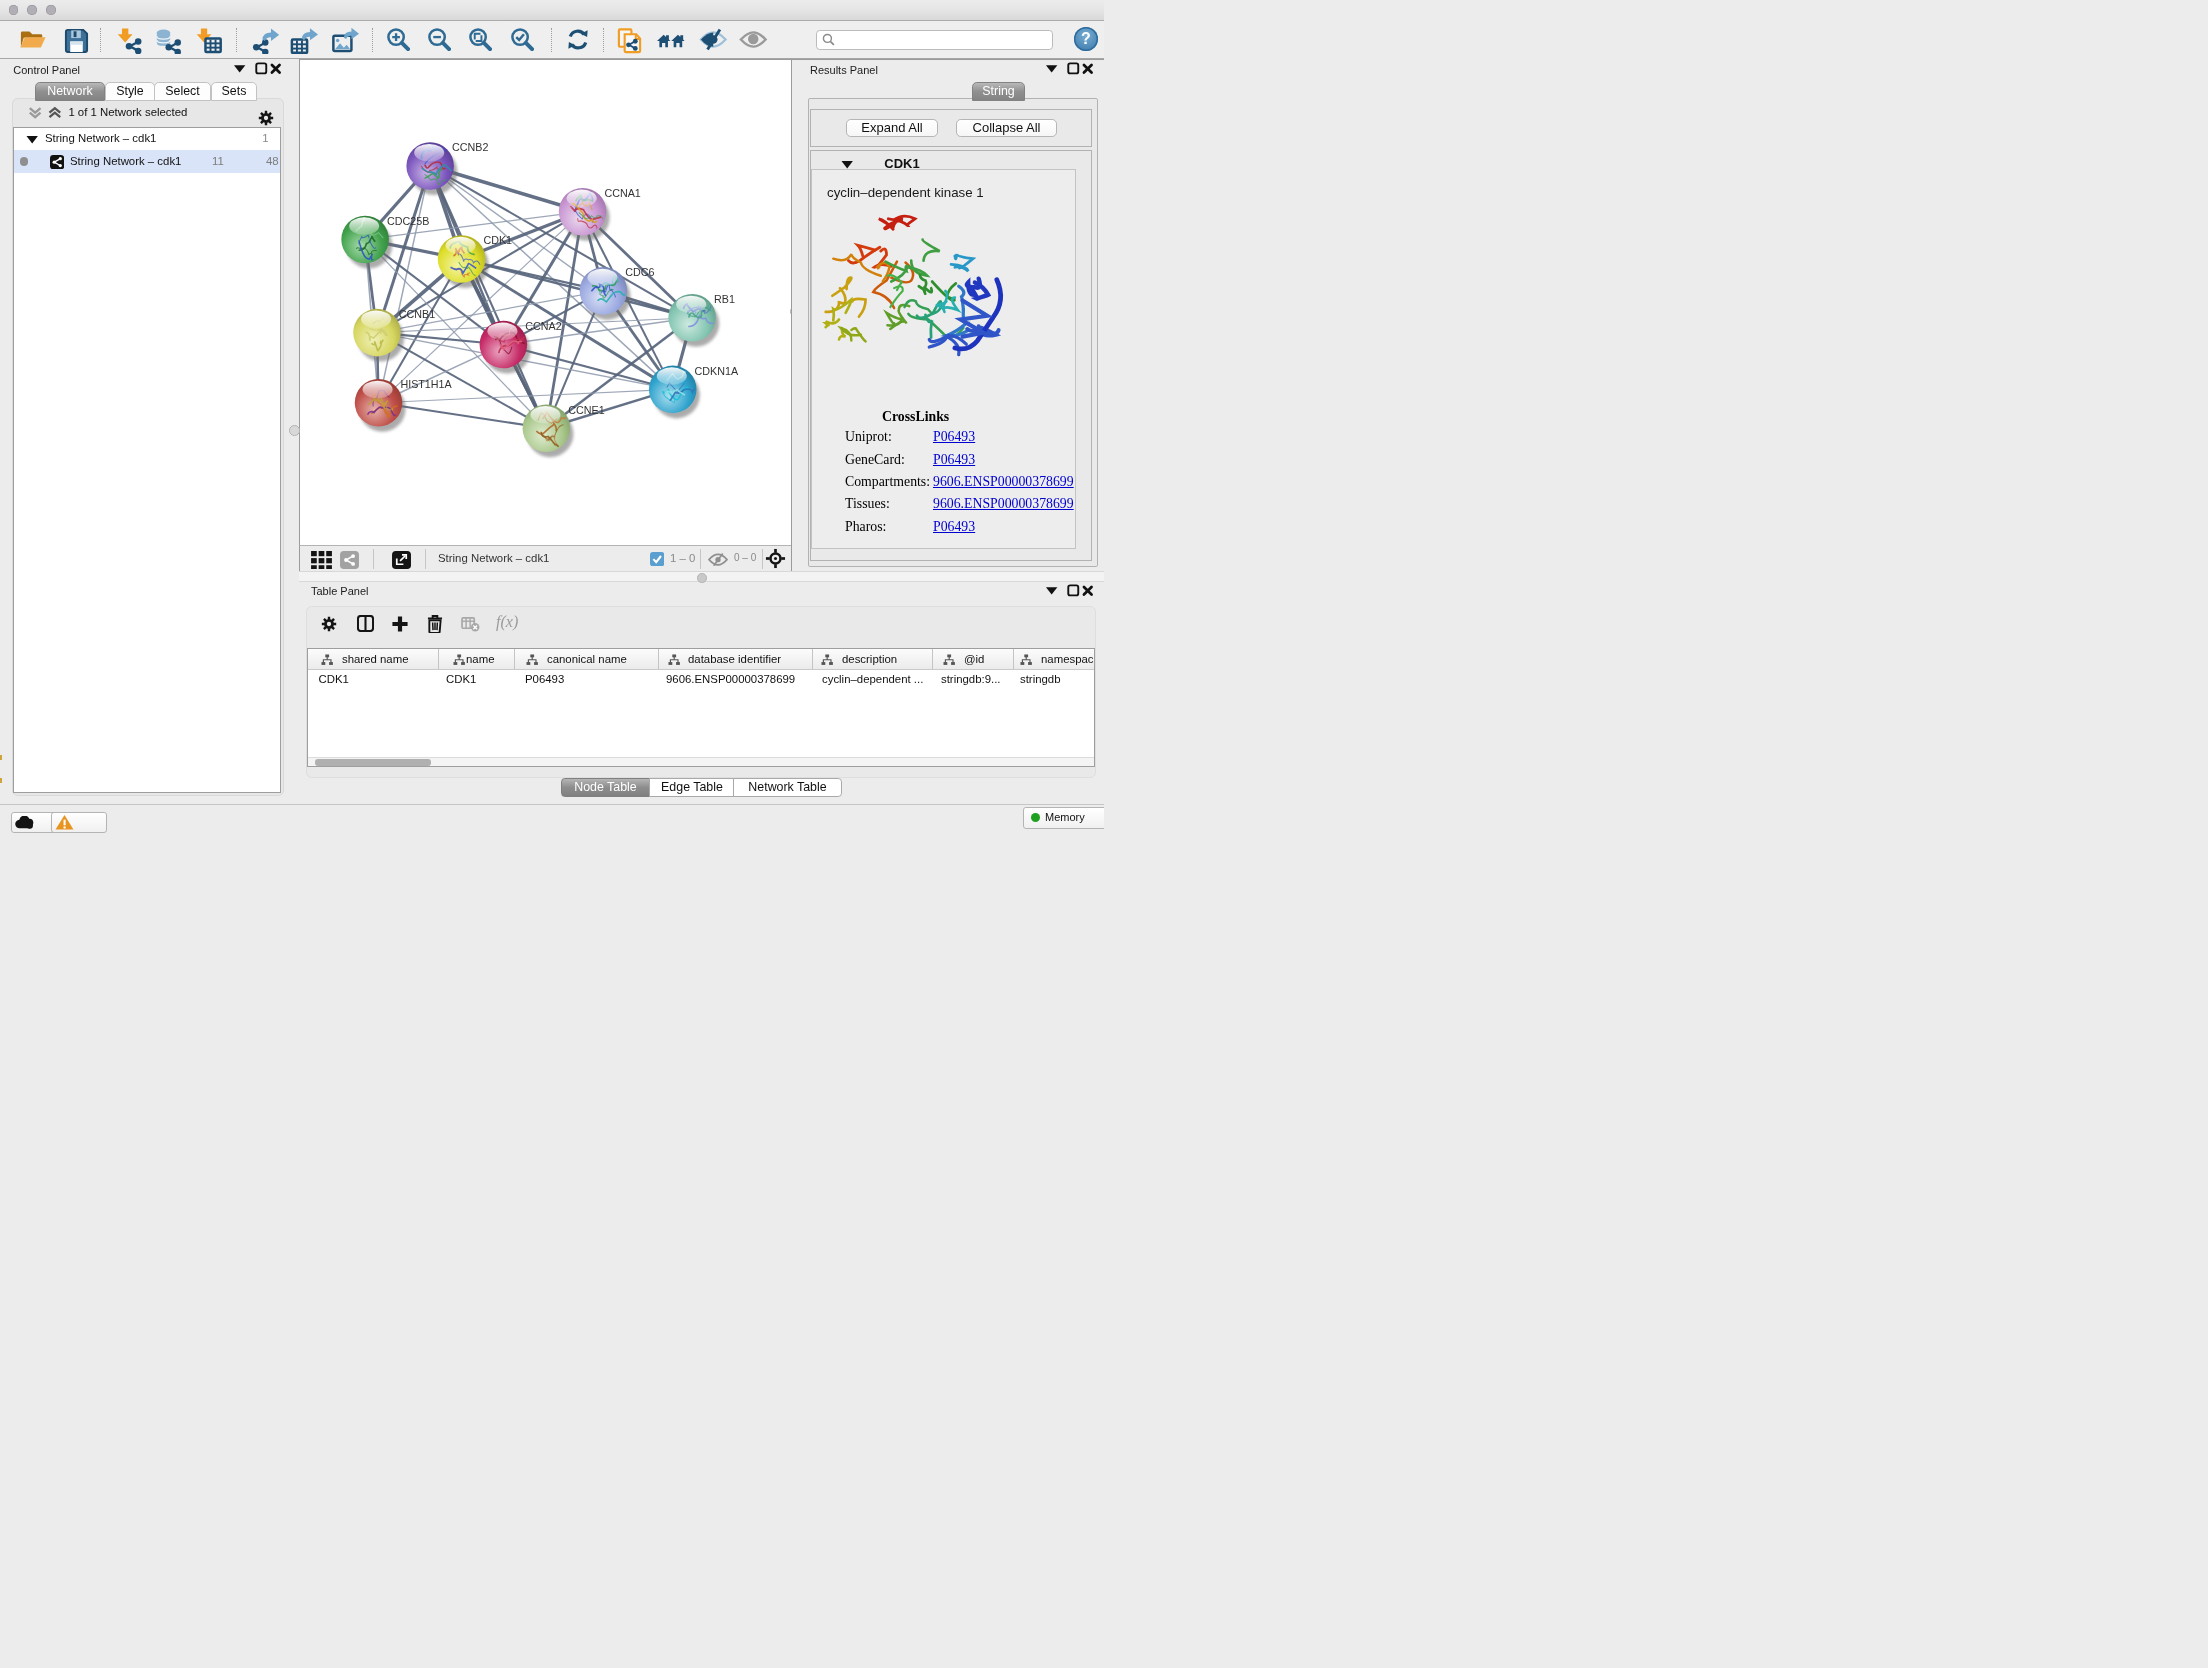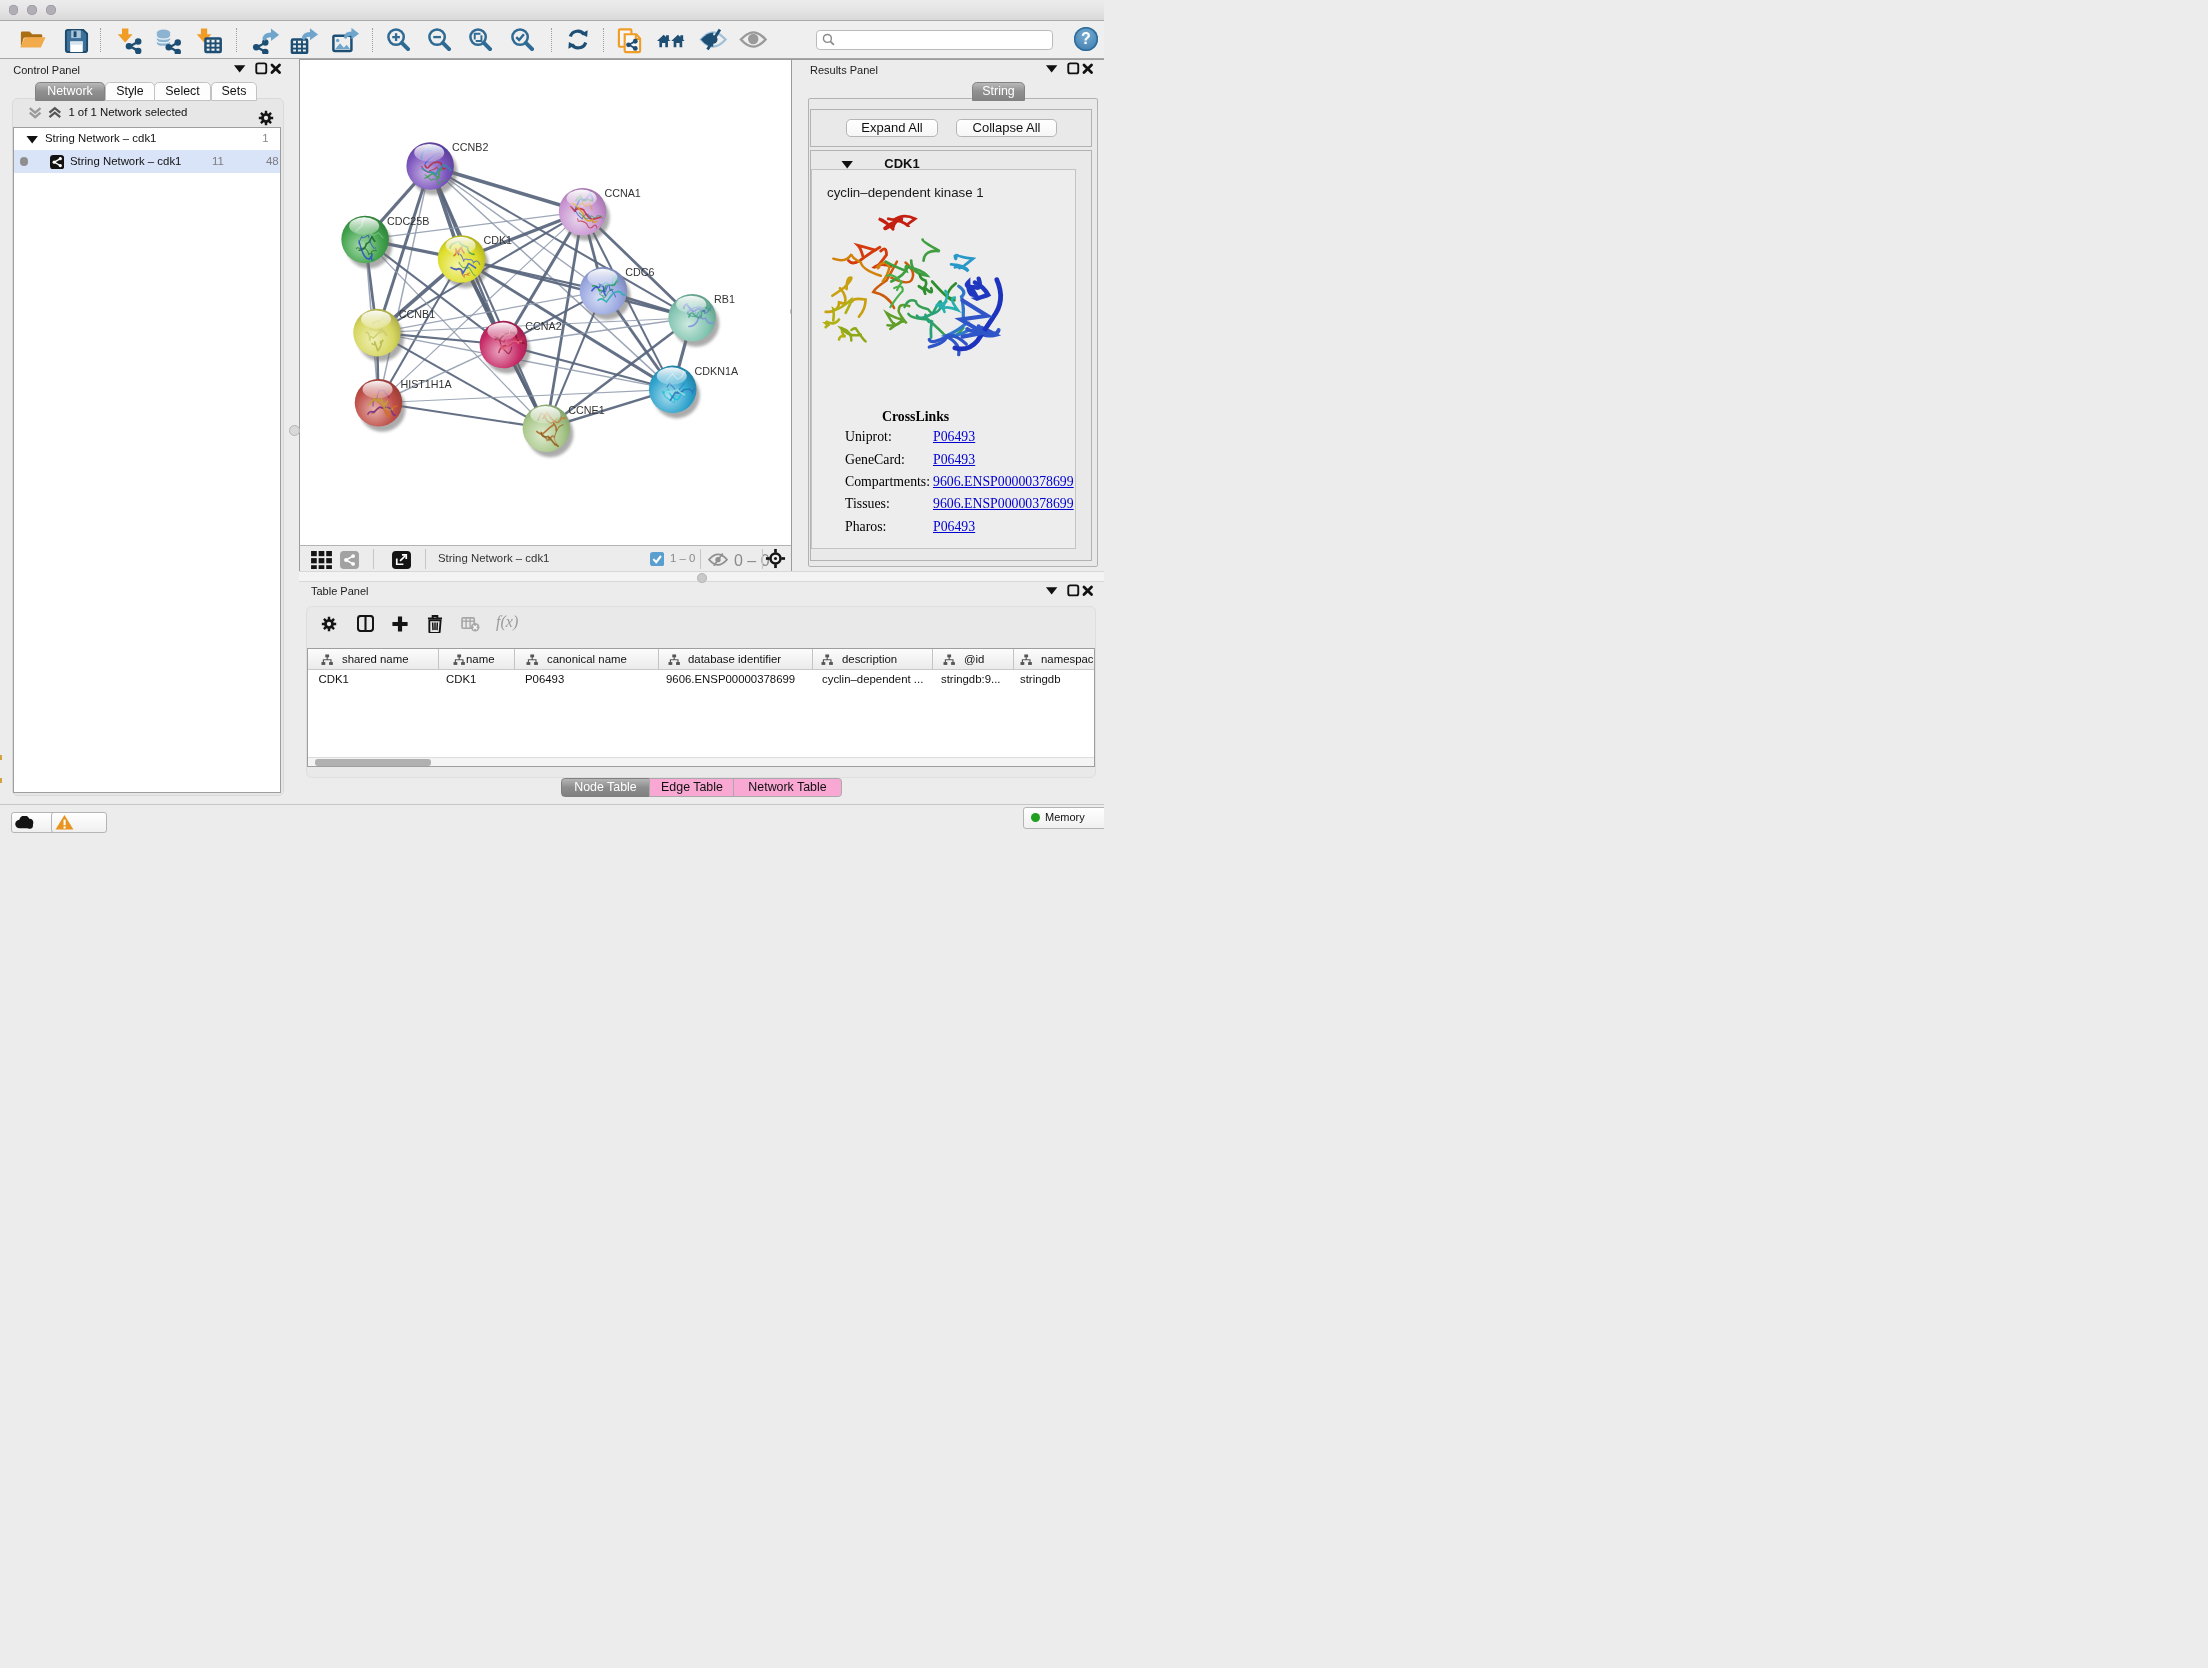--- a/index.html
+++ b/index.html
@@ -21,21 +21,21 @@
 .serif{font-family:"Liberation Serif",serif;}
 a.lnk{color:#0000d0;text-decoration:underline;}
 .tab{position:absolute;top:82px;height:16.6px;border:1px solid #c2c2c2;
   border-radius:4.8px 4.8px 0 0;background:#fdfdfd;font-size:12.4px;color:#111;
   text-align:center;line-height:17px;z-index:3;}
 .tab.sel{background:linear-gradient(180deg,#b9b9b9,#909090 50%,#838383);
   color:#fff;border-color:#828282;}
 .btn{position:absolute;height:16px;background:linear-gradient(180deg,#ffffff,#f6f6f6);
   border:1px solid #b5b5b5;border-radius:4.8px;font-size:13px;color:#111;
   text-align:center;line-height:16px;}
-.seg{position:absolute;height:16.6px;background:#f9a8d4;
+.seg{position:absolute;height:16.6px;background:#ffffff;
   border:1px solid #a9a9a9;font-size:12.4px;color:#111;text-align:center;line-height:17px;}
 .seg.sel{background:linear-gradient(180deg,#b5b5b5,#8d8d8d 50%,#808080);color:#fff;border-color:#7f7f7f;}
 .sbtn{position:absolute;height:19px;background:linear-gradient(180deg,#ffffff,#f0f0f0);
   border:1px solid #b4b4b4;border-radius:2.9px;padding-left:28px;}
 </style></head>
 <body>
 <div id="titlebar">
  <div class="tl" style="left:8.6px;"></div>
  <div class="tl" style="left:27px;"></div>
  <div class="tl" style="left:46px;"></div>
@@ -572,21 +572,21 @@
 <rect width="15" height="15" rx="3" fill="#5b9fd0"></rect>
 <path d="M3.5 7.5 l3 3.2 5-6.5" fill="none" stroke="#fff" stroke-width="2.2"></path>
     </svg>
     <div style="position:absolute;left:370px;top:6.2px;font-size:11.4px;color:#8a8a8a;">1 – 0</div>
     <div style="position:absolute;left:400px;top:2.9px;height:20px;border-left:1px solid #c6c6c6;"></div>
     <svg style="position:absolute;left:408px;top:6.7px;" width="20" height="13.3" viewBox="0 0 21 14">
 <path d="M1 7 Q6 1.5 10.5 1.5 T20 7 Q15 12.5 10.5 12.5 T1 7 z" fill="none" stroke="#8f8f8f" stroke-width="1.7"></path>
 <circle cx="10.5" cy="7" r="2.8" fill="#8f8f8f"></circle>
 <line x1="15.5" y1="0.5" x2="6" y2="13.5" stroke="#8f8f8f" stroke-width="1.7"></line>
     </svg>
-    <div style="position:absolute;left:434px;top:6.2px;font-size:16px;color:#8a8a8a;">0 – 0</div>
+    <div style="position:absolute;left:434px;top:6.2px;font-size:10px;color:#8a8a8a;">0 – 0</div>
     <div style="position:absolute;left:462px;top:2.9px;height:20px;border-left:1px solid #c6c6c6;"></div>
     <svg style="position:absolute;left:465px;top:2.4px;" width="21" height="21" viewBox="0 0 22 22">
 <circle cx="11" cy="11" r="5.2" fill="none" stroke="#141414" stroke-width="2.6"></circle>
 <g stroke="#141414" stroke-width="2.8">
         <line x1="11" y1="1" x2="11" y2="5"></line>
 <line x1="11" y1="17" x2="11" y2="21"></line>
         <line x1="1" y1="11" x2="5" y2="11"></line>
 <line x1="17" y1="11" x2="21" y2="11"></line>
       </g>
 <circle cx="11" cy="11" r="1.6" fill="#141414"></circle>

